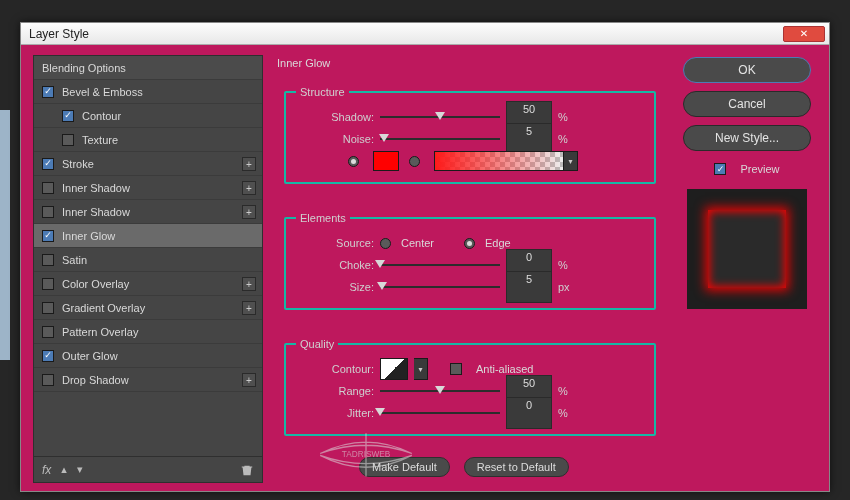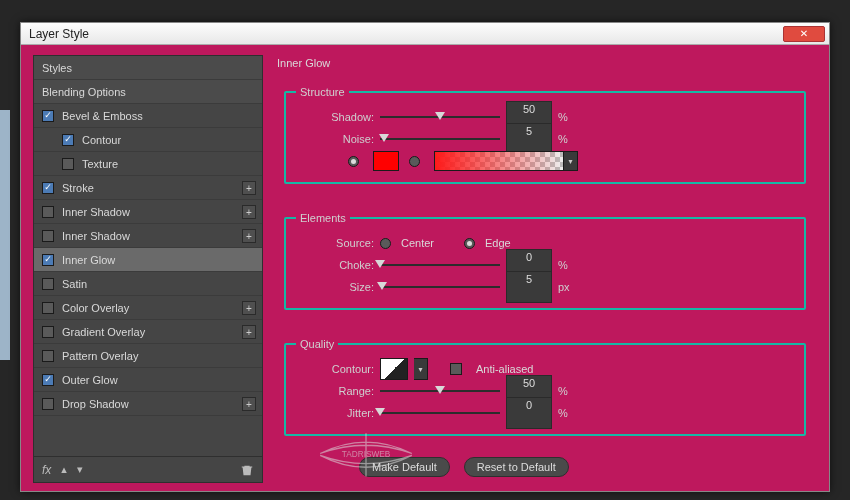--- a/index.html
+++ b/index.html
@@ -72,23 +72,20 @@
     <span class="spacer"></span>
     <div class="close-btn">
       <span>✕</span>
     </div>
   </div>
 
   <div class="body">
 
     <div class="styles-col">
       <div class="style-row header">
-        <span>Styles</span>
-      </div>
-      <div class="style-row header">
         <span>Blending Options</span>
       </div>
       <div id="style-items">
           <div class="style-row">
             <span class="chk on"></span>
             <span>Bevel &amp; Emboss</span>
           </div>
           <div class="style-row child">
             <span class="chk on"></span>
             <span>Contour</span>
@@ -254,20 +251,38 @@
       <div class="btn-row">
         <div class="btn-sm">
             <span>Make Default</span>
           </div>
         <div class="btn-sm">
             <span>Reset to Default</span>
           </div>
       </div>
     </div>
 
+    <div class="right-col">
+      <div class="big-btn primary">
+          <span>OK</span>
+        </div>
+      <div class="big-btn">
+          <span>Cancel</span>
+        </div>
+      <div class="big-btn">
+          <span>New Style...</span>
+        </div>
+      <div class="prev-row">
+        <span class="chk on"></span>
+        <span>Preview</span>
+      </div>
+      <div class="preview-box">
+        <div class="preview-inner"></div>
+      </div>
+    </div>
   </div>
 
   <div class="watermark">
     <svg viewBox="0 0 120 60">
       <path d="M10 30 Q60 5 110 30 Q60 12 10 30 M10 32 Q60 58 110 32 Q60 50 10 32 M60 8 L60 55" stroke="#dcdcdc" stroke-width="1.4" fill="none"></path>
       <text x="60" y="34" text-anchor="middle" font-size="9" fill="#dcdcdc" font-family="serif">TADRISWEB</text>
     </svg>
   </div>
 </div>
 

